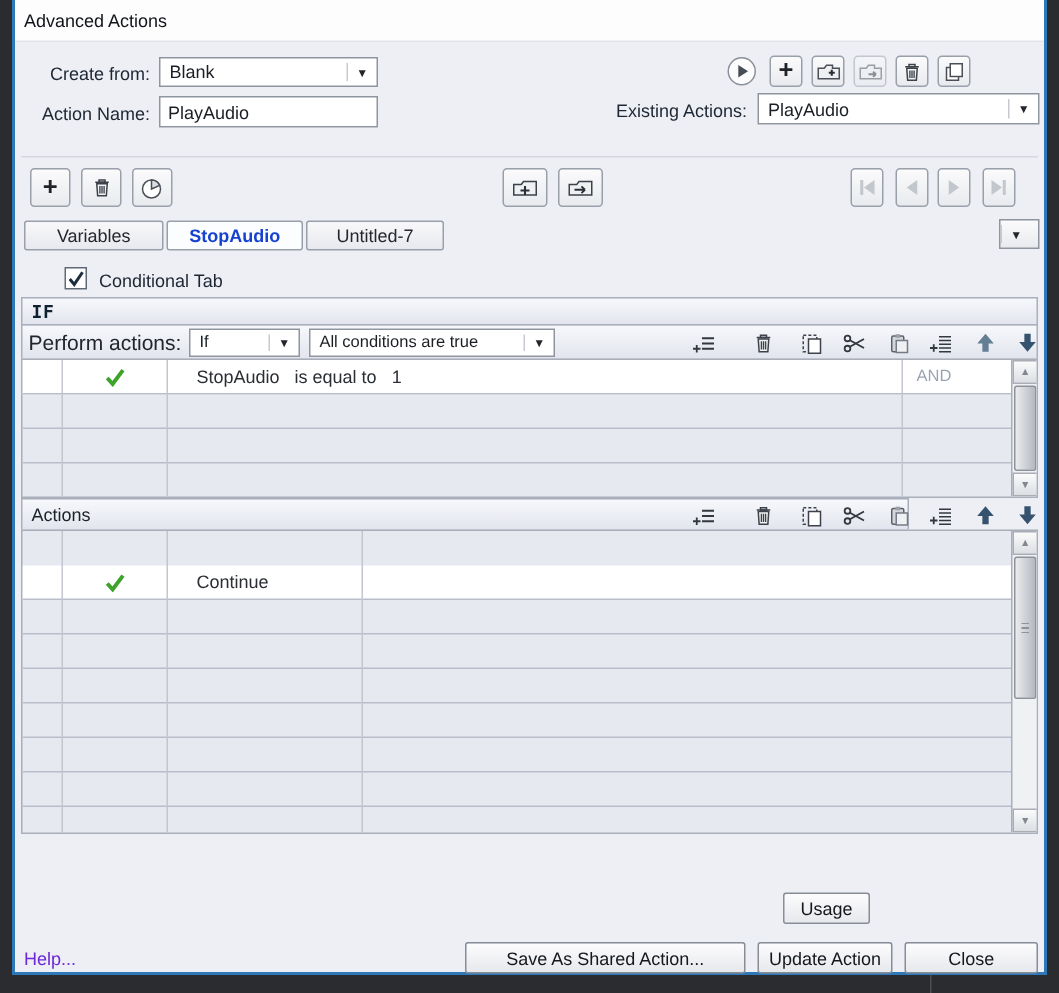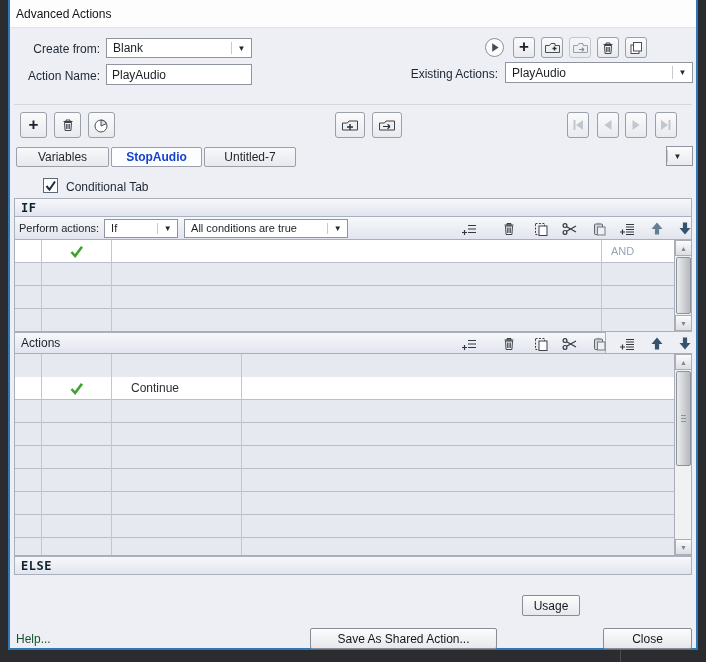--- a/index.html
+++ b/index.html
@@ -29,38 +29,38 @@
   .plus{font-size:17px;font-weight:bold;color:#20242a;line-height:1;margin-top:-2px;}
   .pushbtn{background:linear-gradient(#fcfcfd,#e7e8ec);border:1px solid #878d97;border-radius:2px;
        display:flex;align-items:center;justify-content:center;font-size:12px;color:#14181d;box-sizing:border-box;}
   .tab{background:linear-gradient(#f8f8fa,#e8e9ee);border:1px solid #99a0aa;border-radius:2px;
        display:flex;align-items:center;justify-content:center;font-size:12px;color:#24282e;box-sizing:border-box;}
   .tab.active{background:#fcfdfe;color:#1742d0;font-weight:bold;}
   
   .hdr{background:linear-gradient(#f7f8fb,#e2e5ee);border:1px solid #a9afbc;display:flex;align-items:center;box-sizing:border-box;}
   .hdr .key{font-family:"DejaVu Sans Mono",monospace;font-weight:bold;font-size:12px;color:#0f2230;padding-left:6px;letter-spacing:.5px;}
   .hdr .plain{font-size:12px;color:#1b222b;padding-left:6px;}
-  .perf-lbl{font-size:11px;color:#22262c;padding-left:4px;white-space:nowrap;}
+  .perf-lbl{font-size:14px;color:#22262c;padding-left:4px;white-space:nowrap;}
   
   .tbl{background:#e7e9f1;border:1px solid #a9aeb9;box-sizing:border-box;overflow:hidden;}
   .row{position:absolute;left:0;width:659px;height:23px;border-bottom:1px solid #b9bdc9;box-sizing:border-box;}
   .row.white{background:#fff;}
   .vline{position:absolute;top:0;width:1px;background:#c3c6d1;}
   .cell{position:absolute;font-size:12px;color:#2b2f35;white-space:pre;top:4px;}
   .andtxt{font-size:11px;color:#9aa3b0;}
   
   .sb{position:absolute;background:#f0f1f3;border-left:1px solid #a9aeb9;box-sizing:border-box;}
   .sbtn{position:absolute;left:0;width:100%;height:16px;background:linear-gradient(#fbfbfc,#dcdee2);
         border:1px solid #a9adb6;box-sizing:border-box;display:flex;align-items:center;justify-content:center;
         font-size:7px;color:#83878f;}
   .thumb{position:absolute;left:1px;right:1px;background:linear-gradient(90deg,#ececee,#b5b8bf);
          border:1px solid #8d929b;border-radius:2px;box-sizing:border-box;}
   .grip{position:absolute;left:4px;right:4px;top:50%;height:8px;margin-top:-4px;
         background:repeating-linear-gradient(#8d929b 0 1px,transparent 1px 3px);}
-  .help{font-size:12px;color:#14532d;cursor:pointer;}
+  .help{font-size:12px;color:#6d28d9;cursor:pointer;}
   .cb{width:15px;height:15px;background:#fff;border:1px solid #5f6975;box-sizing:border-box;display:flex;align-items:center;justify-content:center;}
   .sepline{height:1px;background:#d4d7e0;}
   .i16 svg,.chk svg{display:block;}
 </style>
 </head>
 <body>
 
 <div id="canvas">
 
   <div class="a bg-strip" style="left:0;top:0;width:8px;height:662px;"></div>
@@ -296,20 +296,21 @@
             </svg></span></span>
     </div>
 
     <div class="a tbl" style="left:4px;top:239px;width:678px;height:93px;">
       <div class="row white" style="top:0;">
         <span class="a chk" style="left:54px;top:5px;">
           <svg width="15" height="13" viewBox="0 0 15 13">
               <path d="M2.5 7l3.6 4L13 1.8" stroke="#3ea32b" stroke-width="2.6" fill="none"></path>
             </svg>
         </span>
+        <span class="cell" style="left:116px;">StopAudio   is equal to   1</span>
         <span class="cell andtxt" style="left:596px;top:5px;">AND</span>
       </div>
       <div class="row" style="top:23px;"></div>
       <div class="row" style="top:46px;"></div>
       <div class="row" style="top:69px;height:23px;"></div>
       <div class="vline" style="left:26px;height:92px;"></div>
       <div class="vline" style="left:96px;height:92px;"></div>
       <div class="vline" style="left:586px;height:92px;"></div>
 
       <div class="sb" style="left:659px;top:0;width:18px;height:91px;">
@@ -393,22 +394,20 @@
           </div>
         <div class="thumb" style="top:17px;height:95px;">
             <div class="grip"></div>
           </div>
         <div class="sbtn" style="top:185px;">
             <span>▼</span>
           </div>
       </div>
     </div>
 
-    <div class="a hdr" style="left:4px;top:556px;width:678px;height:19px;">
-      <span class="key">ELSE</span>
-    </div>
 
     <div class="a pushbtn" style="left:512px;top:595px;width:58px;height:21px;">Usage</div>
     <div class="a help" style="left:6px;top:632px;">Help...</div>
     <div class="a pushbtn" style="left:300px;top:628px;width:187px;height:21px;">Save As Shared Action...</div>
+    <div class="a pushbtn" style="left:495px;top:628px;width:90px;height:21px;">Update Action</div>
     <div class="a pushbtn" style="left:593px;top:628px;width:89px;height:21px;">Close</div>
   </div>
 </div>
 
 </body></html>

